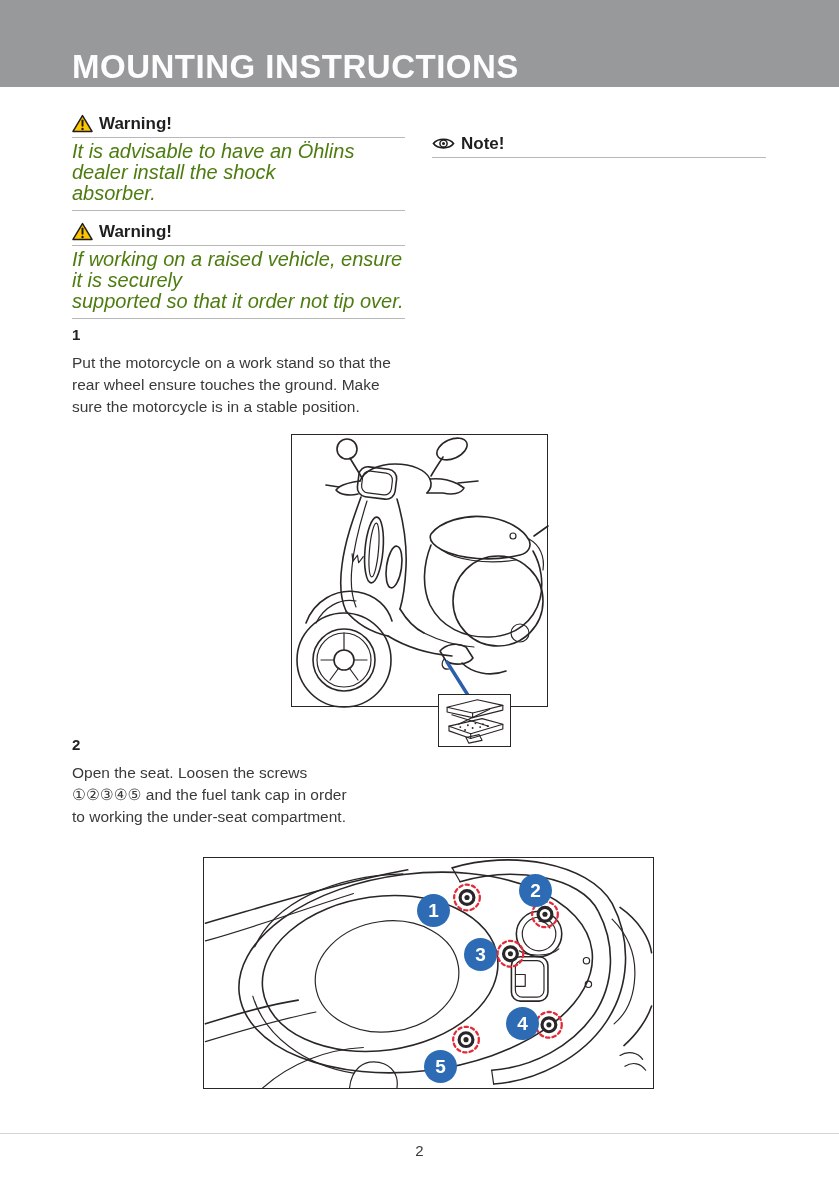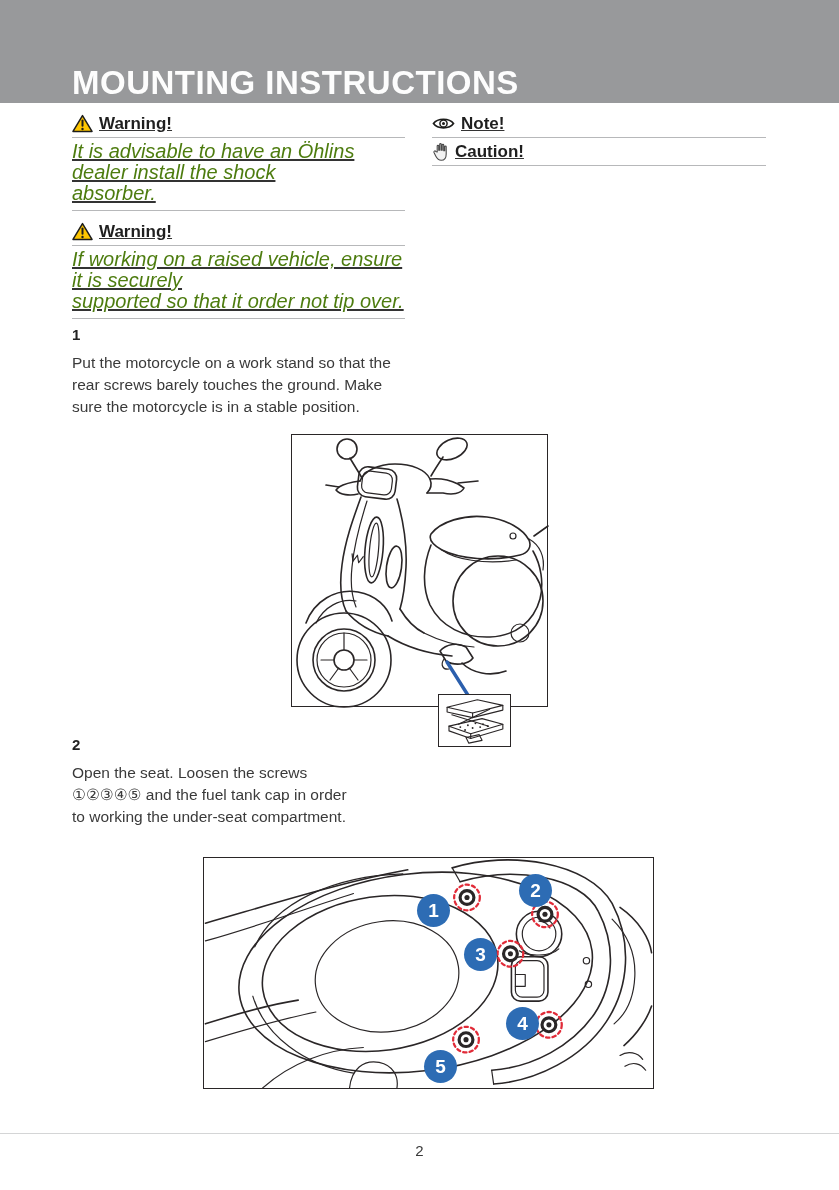--- a/index.html
+++ b/index.html
@@ -11,40 +11,40 @@
     --line-art:#2a2627;
     --rule-gray:#b7b8ba;
     --text-dark:#333333;
   }
   html,body{margin:0;padding:0;background:#ffffff;}
   .page{
     position:relative;width:839px;height:1190px;background:#fff;overflow:hidden;
     font-family:"Liberation Sans", sans-serif;color:var(--text-dark);
   }
   
-  .header-bar{position:absolute;left:0;top:0;width:839px;height:103px;background:var(--header-bg);}
+  .header-bar{position:absolute;left:0;top:0;width:839px;height:87px;background:var(--header-bg);}
   .header-bar h1{
     position:absolute;left:72px;bottom:1px;margin:0;
     font-size:33px;font-weight:bold;letter-spacing:.5px;color:#fdfdfd;white-space:nowrap;
   }
   
-  .callouts{position:absolute;left:72px;top:112px;width:694px;display:flex;text-decoration:underline;}
+  .callouts{position:absolute;left:72px;top:112px;width:694px;display:flex;}
   .col-left{width:333px;margin-right:27px;}
   .col-right{width:334px;}
   .callout{margin-bottom:9px;}
   .callout-head{
     display:flex;align-items:center;gap:6px;height:23px;
     border-bottom:1px solid var(--rule-gray);padding-bottom:2px;
   }
   .callout-head .ttl{font-size:17px;font-weight:bold;color:#1f1f1f;}
   .callout-text{
     margin:0;padding:3px 0 6px;border-bottom:1px solid var(--rule-gray);
     font-style:italic;font-size:20px;line-height:21px;color:#4d7c0f;white-space:pre-line;
   }
-  .tight{margin-top:0;}
+  .tight{margin-top:20px;}
   
   .step{position:absolute;left:72px;width:380px;}
   .step-num{font-size:15px;font-weight:bold;color:#222;margin-bottom:9px;}
   .step-text{margin:0;font-size:15.5px;line-height:22px;color:#3a3a3a;white-space:pre-line;}
   .step1{top:326px;}
   .step2{top:736px;}
   
   .figure1{position:absolute;left:291px;top:434px;width:258px;height:274px;}
   .figure1 .frame{position:absolute;left:0;top:0;width:255px;height:271px;border:1.5px solid var(--line-art);background:#fff;}
   .figure1 svg.art{position:absolute;left:1.5px;top:1.5px;}
@@ -120,35 +120,29 @@
           <svg width="23" height="15" viewBox="0 0 23 15">
             <path d="M1.5,7.5 C5.5,1.8 17.5,1.8 21.5,7.5 C17.5,13.2 5.5,13.2 1.5,7.5 Z" fill="none" stroke="#1d1d1b" stroke-width="1.7"></path>
             <circle cx="11.5" cy="7.5" r="3.6" fill="none" stroke="#1d1d1b" stroke-width="1.5"></circle>
             <circle cx="11.5" cy="7.5" r="1.5" fill="#1d1d1b"></circle>
           </svg>
           <span class="ttl">Note!</span>
         </div>
       </div>
 
       <div class="callout tight">
-        <div class="callout-head">
-          <svg width="17" height="21" viewBox="0 0 17 21">
-            <path d="M5.2,11 L5.2,5 C5.2,4 6.7,4 6.7,5 L6.7,9.2 L7.7,9.2 L7.7,3.2 C7.7,2.2 9.2,2.2 9.2,3.2 L9.2,9.2 L10.2,9.2 L10.2,4 C10.2,3 11.7,3 11.7,4 L11.7,9.8 L12.7,9.8 L12.7,5.8 C12.7,4.8 14.2,4.8 14.2,5.8 L14.2,13 C14.2,16.8 12.2,19.3 9.2,19.3 C6.6,19.3 5.1,17.7 3.7,15 L2,11.6 C1.4,10.3 2.9,9.4 3.8,10.4 Z" fill="#f2f2f2" stroke="#4a4a4a" stroke-width="1.1" stroke-linejoin="round"></path>
-          </svg>
-          <span class="ttl">Caution!</span>
-        </div>
       </div>
 
     </div>
   </div>
 
   <div class="step step1">
     <div class="step-num">1</div>
     <p class="step-text">Put the motorcycle on a work stand so that the
-rear screws barely touches the ground. Make
+rear wheel ensure touches the ground. Make
 sure the motorcycle is in a stable position.</p>
   </div>
 
   <div class="figure1">
     <div class="frame">
       <svg class="art lineart" width="255" height="271" viewBox="0 0 255 271">
 
         <circle cx="53" cy="12" r="10"></circle>
         <path d="M56,21 C60,28 64,34 68,41"></path>
         <ellipse cx="158" cy="12" rx="16" ry="9.5" transform="rotate(-24 158 12)"></ellipse>

